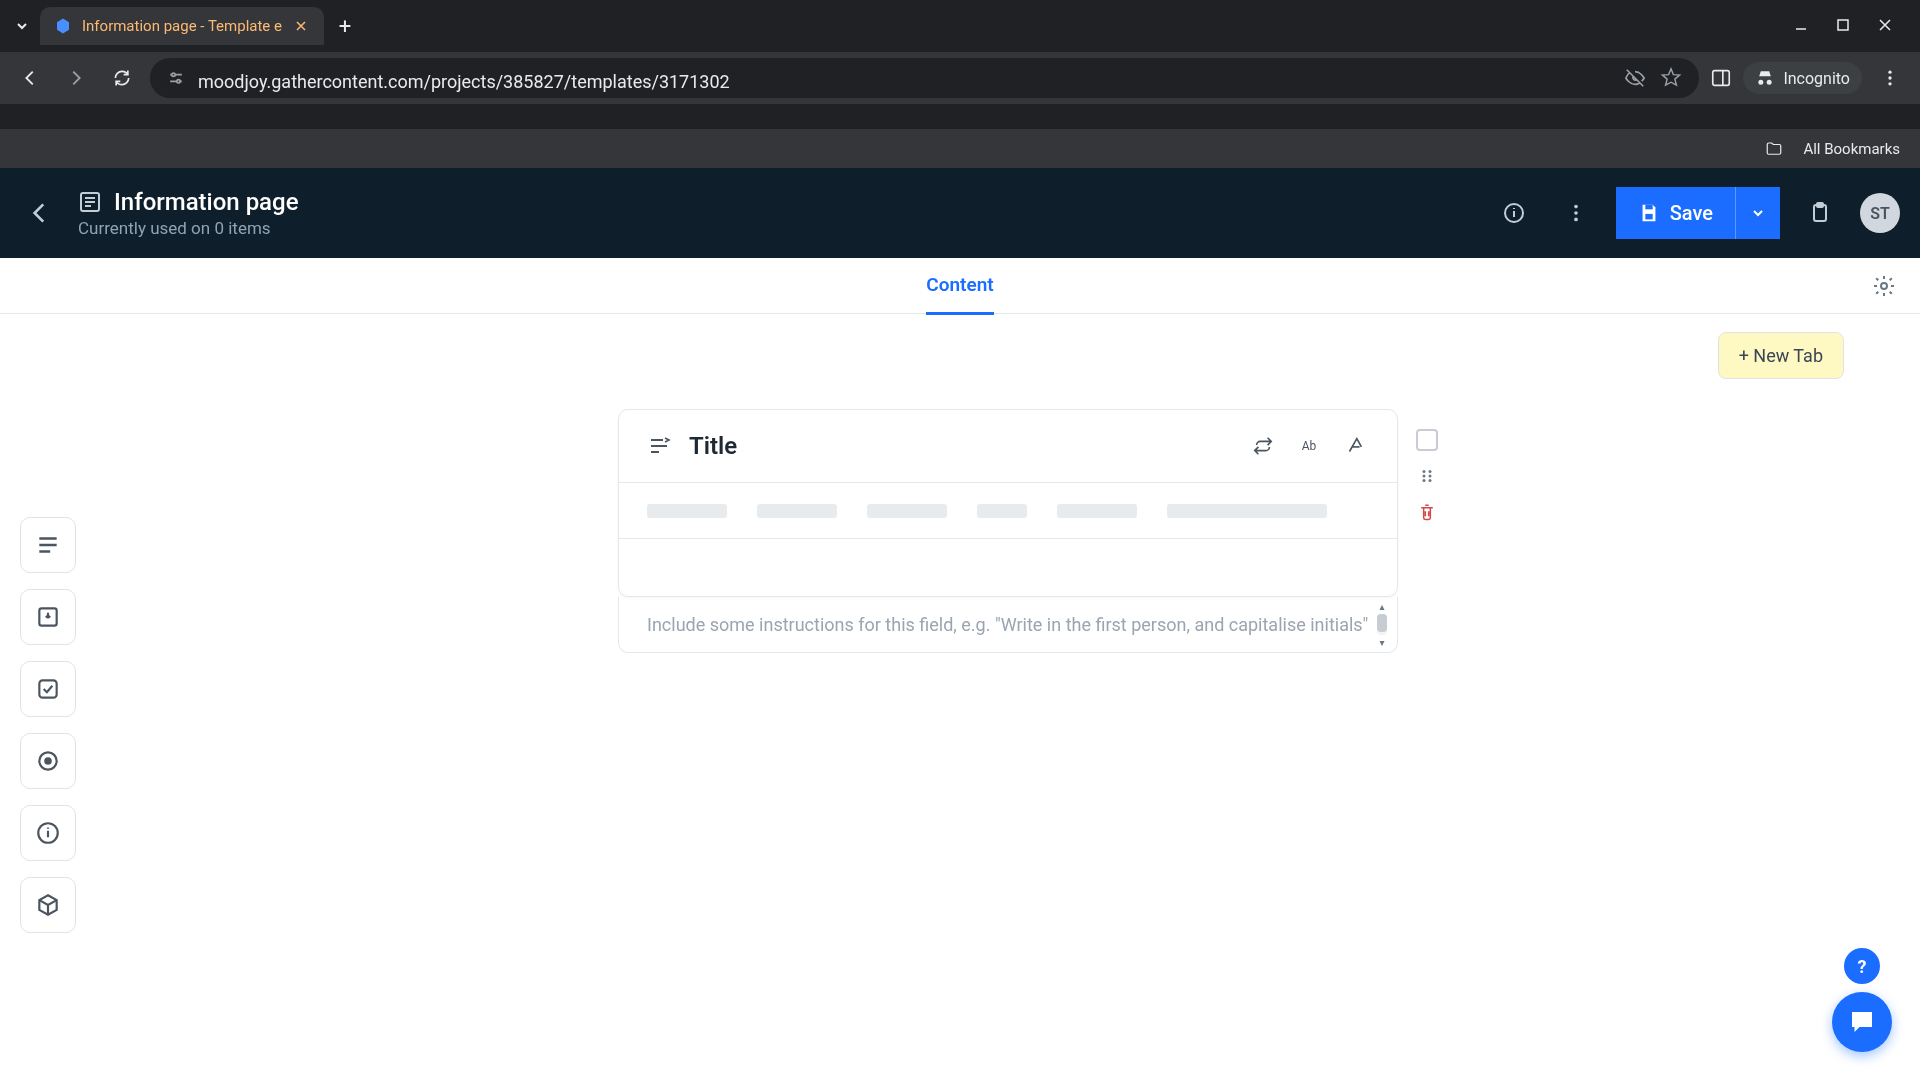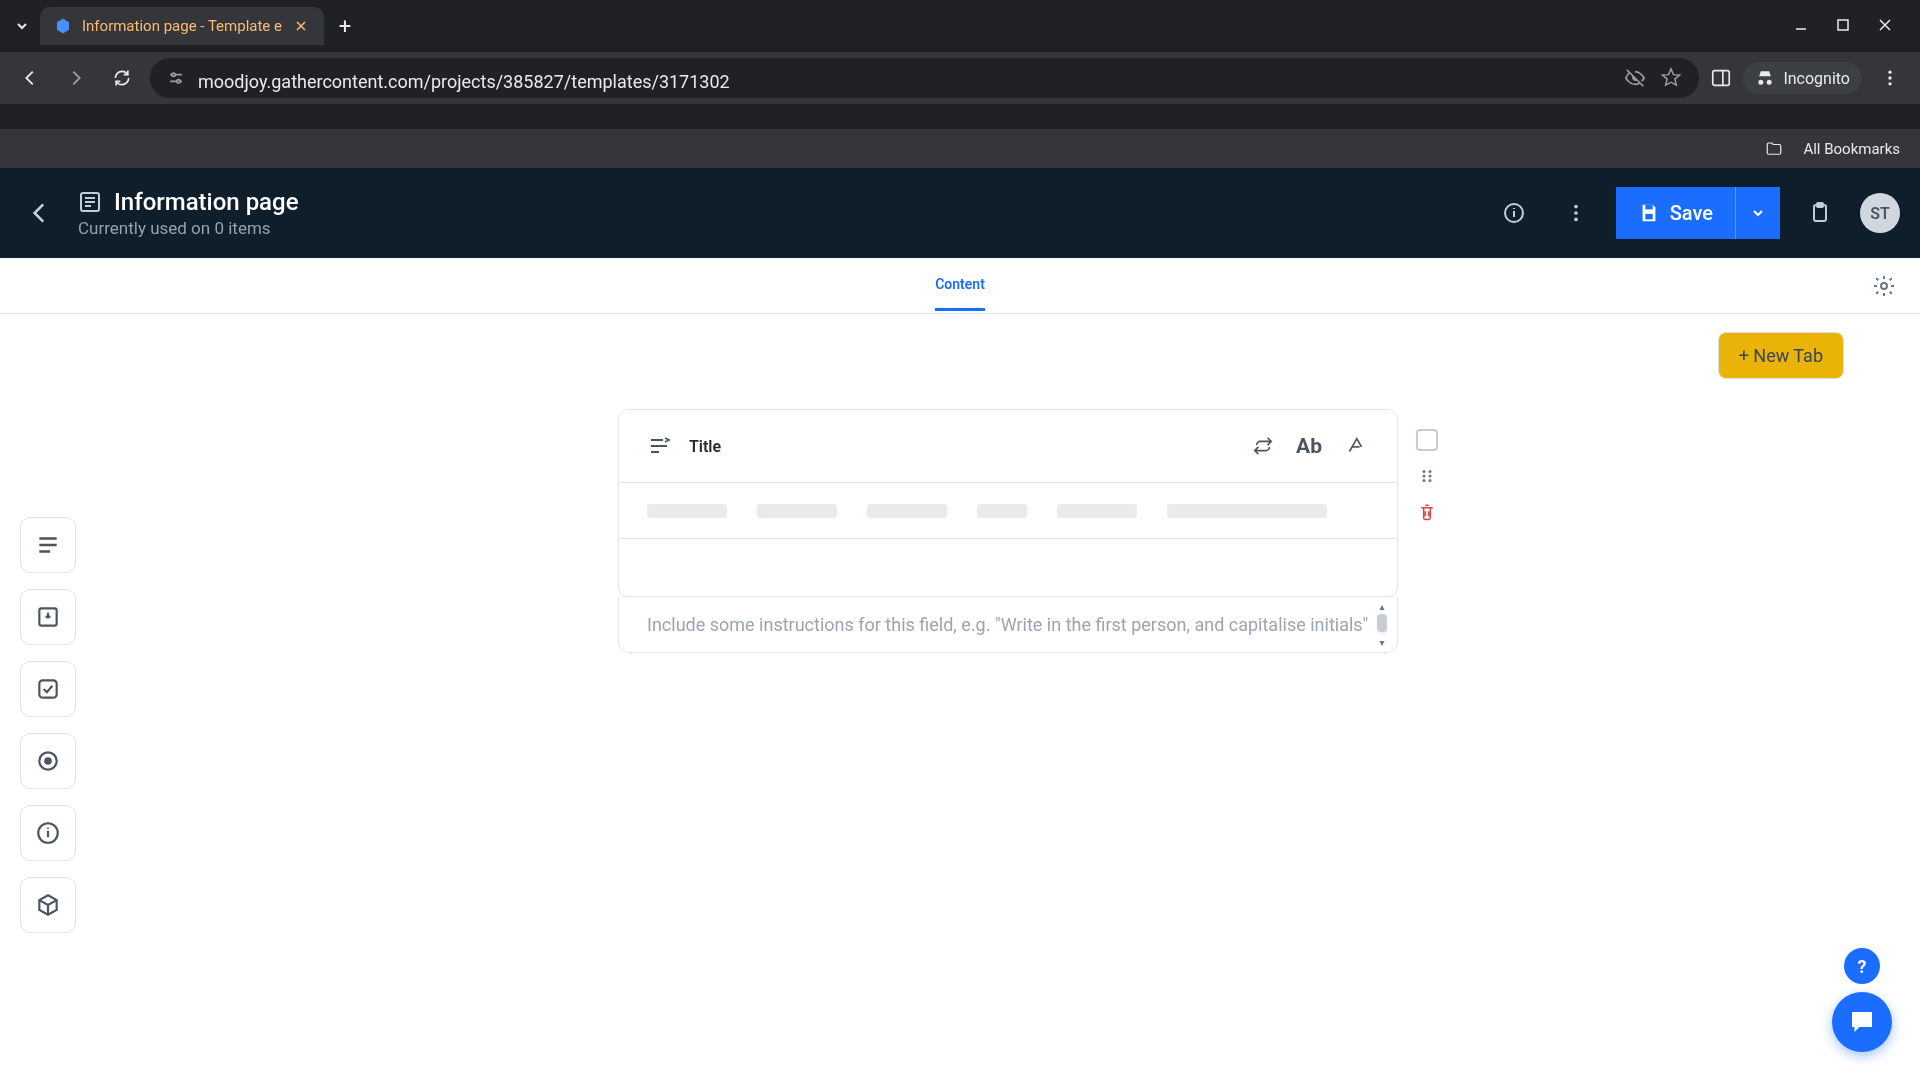--- a/index.html
+++ b/index.html
@@ -38,39 +38,39 @@
     .subtitle { font-size: 17px; color: #8fa3b3; }
     .header-spacer { flex: 1; }
     .hdr-icon-btn { width: 44px; height: 44px; display: flex; align-items: center; justify-content: center; cursor: pointer; border-radius: 50%; }
     .save-btn-group { display: flex; align-items: center; background: #1a6dff; border-radius: 0; overflow: hidden; height: 52px; }
     .save-btn { display: flex; align-items: center; gap: 10px; padding: 0 22px; color: #fff; font-size: 20px; font-weight: 500; cursor: pointer; height: 100%; }
     .save-caret { padding: 0 14px; border-left: 1px solid rgba(255,255,255,0.3); height: 100%; display: flex; align-items: center; cursor: pointer; color: #fff; }
     .avatar { width: 40px; height: 40px; border-radius: 50%; background: #d0d7de; color: #4a5560; display: flex; align-items: center; justify-content: center; font-weight: 600; font-size: 16px; cursor: pointer; }
 
     
     .content-tab-bar { height: 56px; background: #fff; border-bottom: 1px solid #e5e8eb; display: flex; align-items: center; justify-content: center; position: relative; }
-    .content-tab { color: #1a6dff; font-weight: 600; font-size: 14px; padding: 16px 0; border-bottom: 3px solid #1a6dff; }
+    .content-tab { color: #1a6dff; font-weight: 600; font-size: 19px; padding: 16px 0; border-bottom: 3px solid #1a6dff; }
     .settings-gear { position: absolute; right: 20px; width: 32px; height: 32px; display: flex; align-items: center; justify-content: center; cursor: pointer; color: #6b7884; }
 
     .new-tab-row { display: flex; justify-content: flex-end; padding: 18px 76px; }
-    .new-tab-btn { border: 1px solid #dfe3e7; border-radius: 8px; padding: 12px 20px; color: #3a4653; font-size: 18px; cursor: pointer; background: #eab308; }
+    .new-tab-btn { border: 1px solid #dfe3e7; border-radius: 8px; padding: 12px 20px; color: #3a4653; font-size: 18px; cursor: pointer; background: #fef9c3; }
 
     
     .main-area { display: flex; }
     .left-tools { width: 96px; display: flex; flex-direction: column; align-items: center; gap: 16px; padding-top: 120px; }
     .tool-btn { width: 56px; height: 56px; border: 1px solid #dfe3e7; border-radius: 10px; display: flex; align-items: center; justify-content: center; cursor: pointer; background: #fff; color: #4a5560; }
 
     .canvas { flex: 1; display: flex; justify-content: center; padding: 12px 0 0 0; }
     .field-card { width: 780px; background: #fff; border: 1px solid #e5e8eb; border-radius: 10px; box-shadow: 0 1px 3px rgba(0,0,0,0.04); position: relative; }
     .field-header { display: flex; align-items: center; padding: 22px 28px; gap: 18px; }
     .field-icon { width: 24px; height: 24px; color: #4a5560; }
-    .field-title { font-size: 16px; font-weight: 600; color: #1f2933; }
+    .field-title { font-size: 24px; font-weight: 600; color: #1f2933; }
     .field-header-spacer { flex: 1; }
     .field-action { width: 28px; height: 28px; display: flex; align-items: center; justify-content: center; cursor: pointer; color: #4a5560; }
-    .field-action.ab { font-size: 21px; font-weight: 700; }
+    .field-action.ab { font-size: 12px; font-weight: 400; }
 
     .toolbar-placeholder { height: 56px; border-top: 1px solid #e5e8eb; display: flex; align-items: center; padding: 0 28px; gap: 30px; }
     .skel { height: 14px; background: #e8ebee; border-radius: 3px; }
 
     .field-body { height: 58px; border-top: 1px solid #e5e8eb; }
 
     .instruction-box { border: 1px solid #e5e8eb; border-top: none; border-bottom-left-radius: 10px; border-bottom-right-radius: 10px; padding: 14px 28px; position: relative; }
     .instruction-text { color: #9aa5b1; font-size: 18px; line-height: 1.5; outline: none; }
     .scroll-widget { position: absolute; right: 6px; top: 4px; bottom: 4px; width: 18px; display: flex; flex-direction: column; align-items: center; justify-content: space-between; color: #6b7884; font-size: 10px; }
     .scroll-track { flex:1; width: 10px; background: #f1f3f5; margin: 2px 0; border-radius: 4px; position: relative;}

